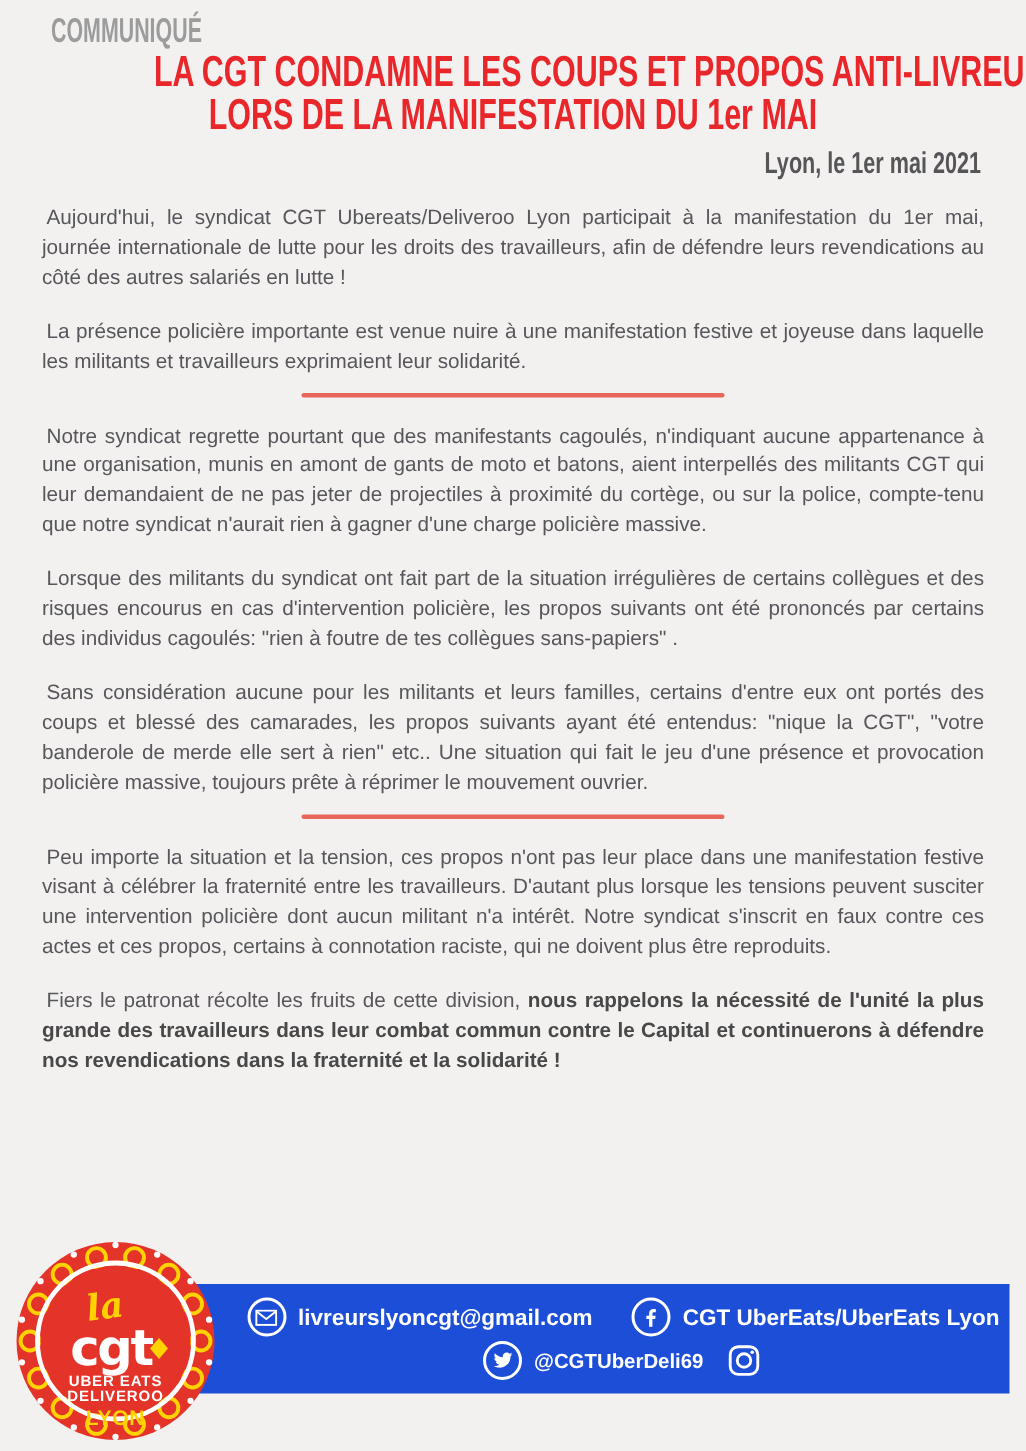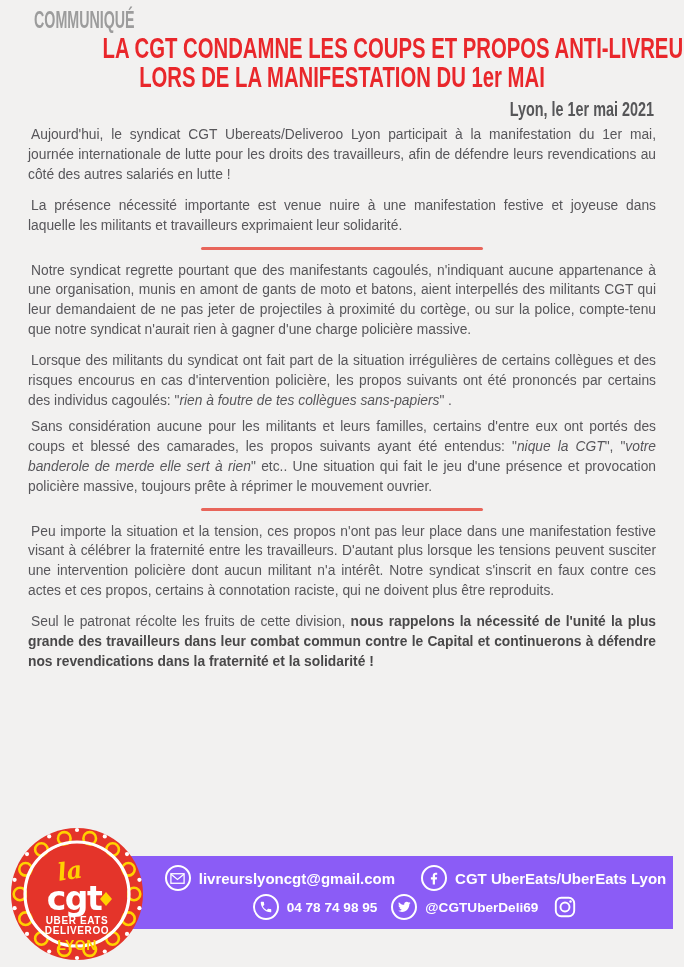--- a/index.html
+++ b/index.html
@@ -17,32 +17,32 @@
   }
   .title{margin:0;padding:2px 0 0;text-align:center;font-weight:bold;color:#e9272b;}
   .title-line{display:block;font-size:29px;line-height:29px;transform:scaleX(.70);white-space:nowrap;}
   .dateline{
     text-align:right;margin:7px 30px 0 0;font-weight:bold;font-size:20px;line-height:20px;
     color:#565658;transform:scaleX(.72);transform-origin:right center;white-space:nowrap;
   }
 
   .content{width:628px;margin:6px auto 0;}
   .para{
-    margin:6px 0 11px;font-size:13.8px;line-height:19.9px;text-align:justify;
+    margin:16px 0 11px;font-size:13.8px;line-height:19.9px;text-align:justify;
     color:#57565a;text-indent:3px;
   }
   .para.tight{margin-bottom:0;}
-  .seg-italic{font-style:italic;}
+  .seg-italic{}
   .seg-bold{font-weight:bold;color:#494849;}
   .divider{width:282px;height:3px;background:#e8655a;margin:5px auto 11px;border-radius:2px;}
 
   
   .footer{position:absolute;left:0;top:818px;width:684px;height:149px;}
   .banner{
-    position:absolute;left:96px;top:30px;right:11px;height:73px;background:#8b5cf6;
+    position:absolute;left:96px;top:30px;right:11px;height:73px;background:#1d4ed8;
     display:flex;flex-direction:column;justify-content:center;gap:3px;
     padding-left:62px;box-sizing:border-box;color:#fff;
   }
   .c-row{display:flex;align-items:center;justify-content:center;}
   .c-row.row1{gap:26px;font-size:15px;}
   .c-row.row2{gap:14px;font-size:13.6px;}
   .contact-item{display:flex;align-items:center;gap:8px;font-weight:bold;white-space:nowrap;}
   .icon-circle{
     width:26px;height:26px;border:2px solid #fff;border-radius:50%;
     display:flex;align-items:center;justify-content:center;box-sizing:border-box;flex:0 0 auto;
@@ -59,28 +59,28 @@
 
   <h1 class="title">
     <span class="title-line">LA CGT CONDAMNE LES COUPS ET PROPOS ANTI-LIVREURS</span>
     <span class="title-line">LORS DE LA MANIFESTATION DU 1er MAI</span>
   </h1>
 
   <div class="dateline">Lyon, le 1er mai 2021</div>
 
   <div class="content">
     <p class="para"><span>Aujourd'hui, le syndicat CGT Ubereats/Deliveroo Lyon participait à la manifestation du 1er mai, journée internationale de lutte pour les droits des travailleurs, afin de défendre leurs revendications au côté des autres salariés en lutte !</span></p>
-    <p class="para"><span>La présence nécessité importante est venue nuire à une manifestation festive et joyeuse dans laquelle les militants et travailleurs exprimaient leur solidarité.</span></p>
+    <p class="para"><span>La présence policière importante est venue nuire à une manifestation festive et joyeuse dans laquelle les militants et travailleurs exprimaient leur solidarité.</span></p>
     <div class="divider"></div>
     <p class="para"><span>Notre syndicat regrette pourtant que des manifestants cagoulés, n'indiquant aucune appartenance à une organisation, munis en amont de gants de moto et batons, aient interpellés des militants CGT qui leur demandaient de ne pas jeter de projectiles à proximité du cortège, ou sur la police, compte-tenu que notre syndicat n'aurait rien à gagner d'une charge policière massive.</span></p>
     <p class="para tight"><span>Lorsque des militants du syndicat ont fait part de la situation irrégulières de certains collègues et des risques encourus en cas d'intervention policière, les propos suivants ont été prononcés par certains des individus cagoulés: "</span><span class="seg-italic">rien à foutre de tes collègues sans-papiers</span><span>" .</span></p>
     <p class="para"><span>Sans considération aucune pour les militants et leurs familles, certains d'entre eux ont portés des coups et blessé des camarades, les propos suivants ayant été entendus: "</span><span class="seg-italic">nique la CGT</span><span>", "</span><span class="seg-italic">votre banderole de merde elle sert à rien</span><span>" etc..  Une situation qui fait le jeu d'une présence et provocation policière massive, toujours prête à réprimer le mouvement ouvrier.</span></p>
     <div class="divider"></div>
     <p class="para"><span>Peu importe la situation et la tension, ces propos n'ont pas leur place dans une manifestation festive visant à célébrer la fraternité entre les travailleurs. D'autant plus lorsque les tensions peuvent susciter une intervention policière dont aucun militant n'a intérêt. Notre syndicat s'inscrit en faux contre ces actes et ces propos, certains à connotation raciste, qui ne doivent plus être reproduits.</span></p>
-    <p class="para"><span>Seul le patronat récolte les fruits de cette division, </span><span class="seg-bold">nous rappelons la nécessité de l'unité la plus grande des travailleurs dans leur combat commun contre le Capital et continuerons à défendre nos revendications dans la fraternité et la solidarité !</span></p>
+    <p class="para"><span>Fiers le patronat récolte les fruits de cette division, </span><span class="seg-bold">nous rappelons la nécessité de l'unité la plus grande des travailleurs dans leur combat commun contre le Capital et continuerons à défendre nos revendications dans la fraternité et la solidarité !</span></p>
   </div>
 
   <div class="footer">
 
     <div class="banner">
       <div class="c-row row1">
         <div class="contact-item">
           <span class="icon-circle">
             <svg width="15" height="11" viewBox="0 0 16 12" fill="none" stroke="#fff" stroke-width="1.4">
               <rect x="0.8" y="0.8" width="14.4" height="10.4"></rect>
@@ -92,28 +92,20 @@
         <div class="contact-item">
           <span class="icon-circle">
             <svg width="14" height="14" viewBox="0 0 16 16">
               <path fill="#fff" d="M9.1 15.5 V9.6 h2.1 l.35-2.5 H9.1 V5.5 c0-.72.22-1.2 1.25-1.2 h1.3 V2.1 C11.4 2 10.6 1.95 9.8 1.95 7.9 1.95 6.55 3.15 6.55 5.25 v1.85 H4.45 v2.5 h2.1 v5.9 z"></path>
             </svg>
           </span>
           <span class="c-label">CGT UberEats/UberEats Lyon</span>
         </div>
       </div>
       <div class="c-row row2">
-        <div class="contact-item">
-          <span class="icon-circle">
-            <svg width="14" height="14" viewBox="0 0 24 24">
-              <path fill="#fff" d="M6.62 10.79c1.44 2.83 3.76 5.14 6.59 6.59l2.2-2.21c.27-.27.67-.36 1.02-.24 1.12.37 2.33.57 3.57.57.55 0 1 .45 1 1V20c0 .55-.45 1-1 1-9.39 0-17-7.61-17-17 0-.55.45-1 1-1h3.5c.55 0 1 .45 1 1 0 1.25.2 2.45.57 3.57.11.35.03.74-.25 1.02l-2.2 2.2z"></path>
-            </svg>
-          </span>
-          <span class="c-label">04 78 74 98 95</span>
-        </div>
         <div class="contact-item">
           <span class="icon-circle">
             <svg width="14" height="14" viewBox="0 0 24 24">
               <path fill="#fff" d="M23.4 4.9c-.8.35-1.65.6-2.55.72.92-.55 1.62-1.42 1.95-2.46-.86.51-1.81.88-2.82 1.08C19.16 3.36 18 2.85 16.72 2.85c-2.44 0-4.42 1.98-4.42 4.42 0 .35.04.68.11 1.01-3.67-.18-6.93-1.94-9.11-4.61-.38.65-.6 1.41-.6 2.22 0 1.53.78 2.88 1.97 3.67-.72-.02-1.4-.22-2-.55v.06c0 2.14 1.52 3.93 3.55 4.33-.37.1-.76.16-1.17.16-.28 0-.56-.03-.83-.08.56 1.75 2.19 3.03 4.13 3.07-1.51 1.18-3.42 1.89-5.49 1.89-.36 0-.71-.02-1.06-.06 1.96 1.26 4.28 1.99 6.78 1.99 8.14 0 12.59-6.74 12.59-12.59v-.57c.86-.62 1.61-1.4 2.23-2.29z"></path>
             </svg>
           </span>
           <span class="c-label">@CGTUberDeli69</span>
         </div>
         <div class="contact-item">
           <span class="icon-plain">

